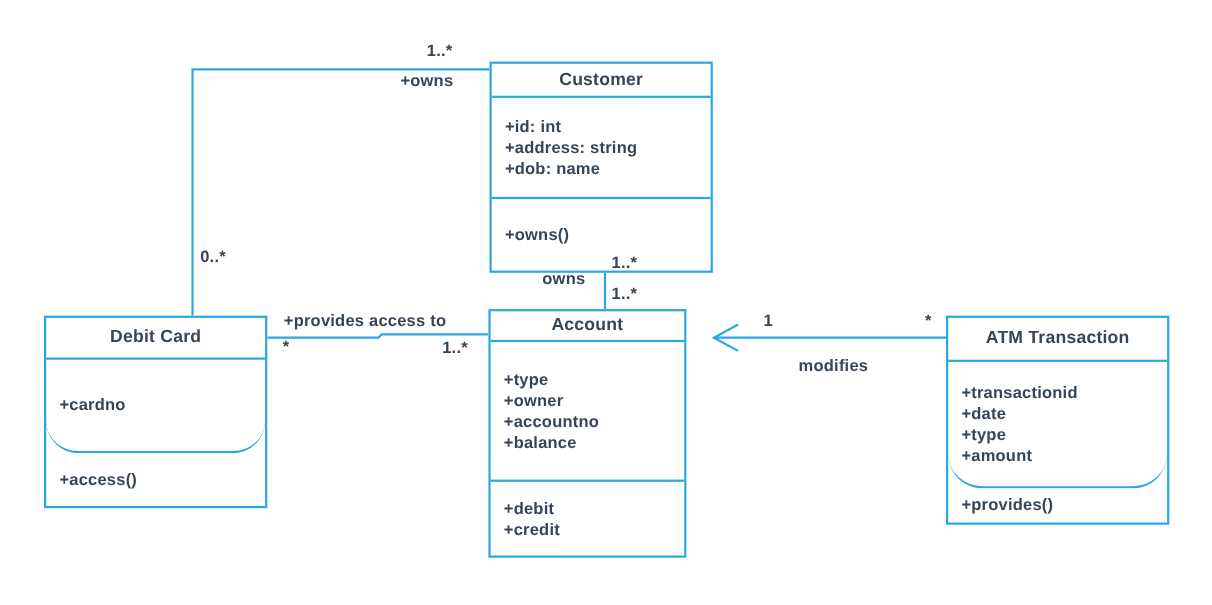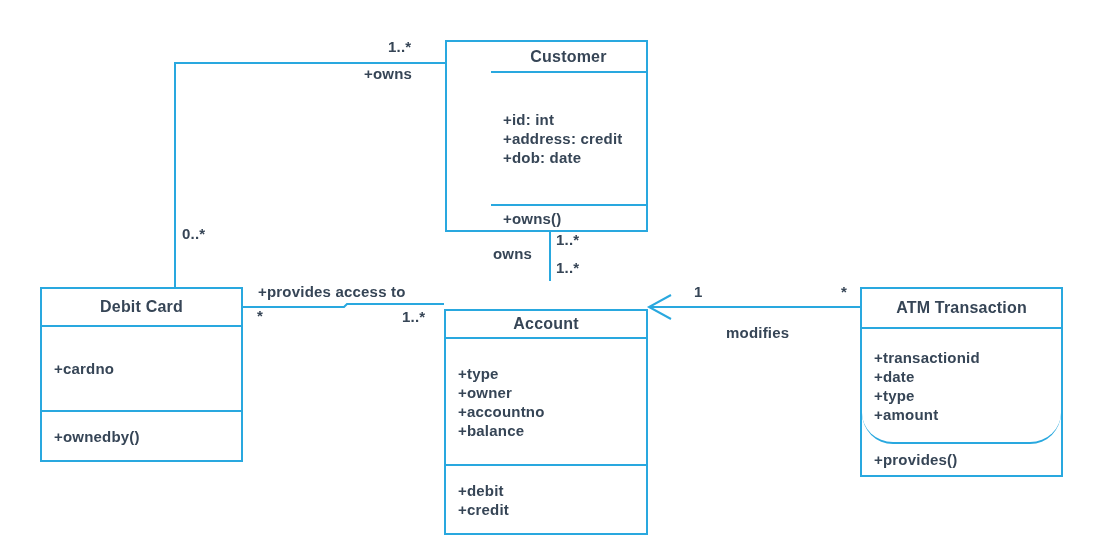--- a/index.html
+++ b/index.html
@@ -81,43 +81,43 @@
 <div id="canvas">
 
   <svg id="connector-layer" viewBox="0 0 1102 550">
     <path d="M445 63 H175 V287"></path>
     <path d="M550 232 V281"></path>
     <path d="M243 307 H344 L347 304 H444"></path>
     <path d="M860 307 H650"></path>
     <path d="M671 295 L649 307 L671 319"></path>
   </svg>
 
-  <div class="class-box" style="left:445px; top:40px; width:203px; height:192px;padding-left:44px;">
+  <div class="class-box" style="left:445px; top:56px; width:203px; height:192px;">
     <div class="class-title" style="height:31px;">Customer</div>
-    <div class="compartment attrs" style="height:133px;">
+    <div class="compartment attrs" style="height:92px;">
       <div class="member">+id: int</div>
-      <div class="member">+address: credit</div>
-      <div class="member">+dob: date</div>
+      <div class="member">+address: string</div>
+      <div class="member">+dob: name</div>
     </div>
     <div class="compartment methods">
       <div class="member">+owns()</div>
     </div>
   </div>
 
   <div class="class-box" style="left:40px; top:287px; width:203px; height:175px;">
     <div class="class-title" style="height:38px;">Debit Card</div>
-    <div class="compartment attrs" style="height:85px;">
+    <div class="compartment attrs" style="height:85px;border-radius:29px;">
       <div class="member">+cardno</div>
     </div>
     <div class="compartment methods">
-      <div class="member">+ownedby()</div>
+      <div class="member">+access()</div>
     </div>
   </div>
 
-  <div class="class-box" style="left:444px; top:281px; width:204px; height:226px;margin-top:28px;">
+  <div class="class-box" style="left:444px; top:281px; width:180px; height:226px;">
     <div class="class-title" style="height:28px;">Account</div>
     <div class="compartment attrs" style="height:127px;">
       <div class="member">+type</div>
       <div class="member">+owner</div>
       <div class="member">+accountno</div>
       <div class="member">+balance</div>
     </div>
     <div class="compartment methods">
       <div class="member">+debit</div>
       <div class="member">+credit</div>

